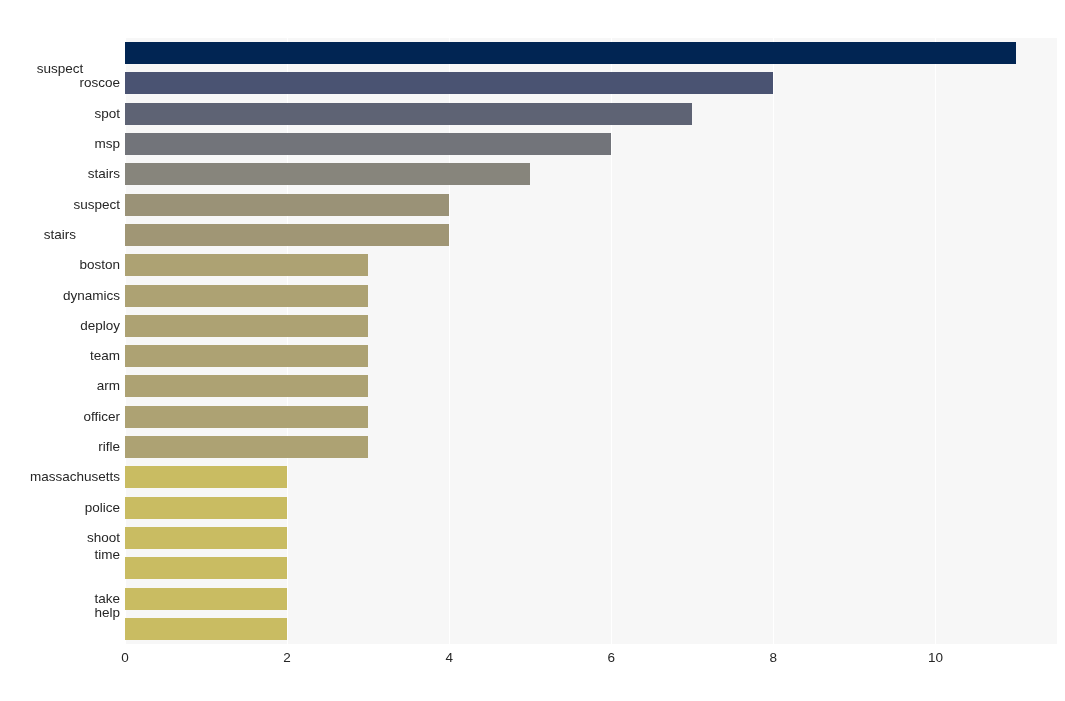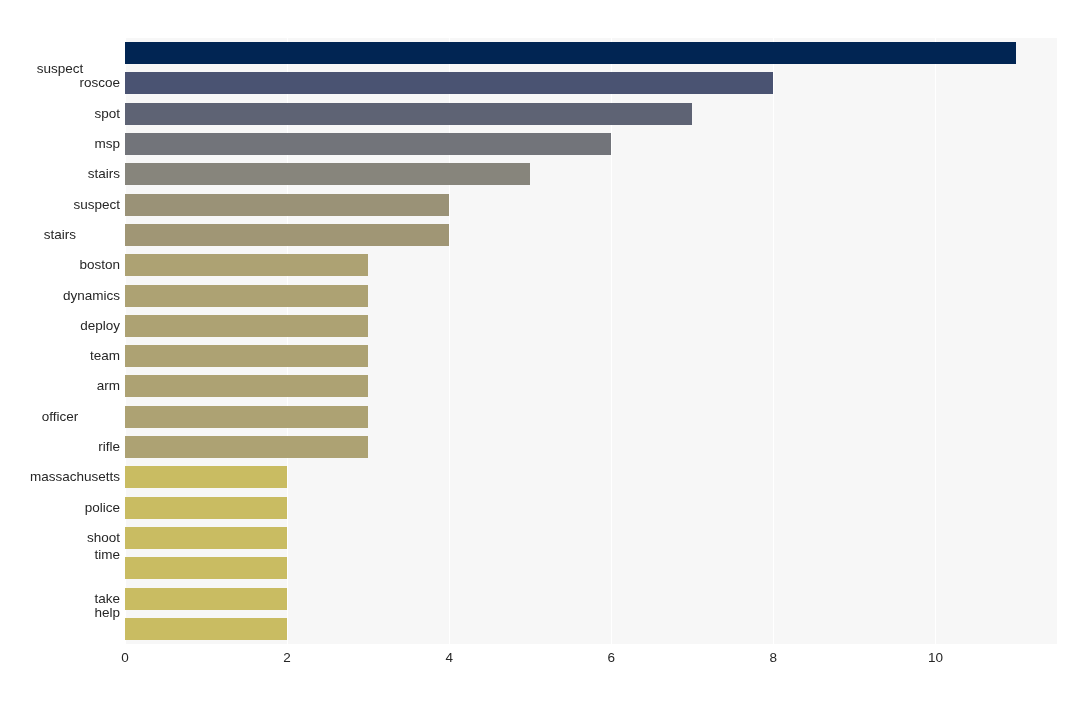--- a/index.html
+++ b/index.html
@@ -155,21 +155,21 @@
       <div class="ylabel" style="top: 64.75px;">spot</div>
       <div class="ylabel" style="top: 95.05px;">msp</div>
       <div class="ylabel" style="top: 125.35px;">stairs</div>
       <div class="ylabel" style="top: 155.65px;">suspect</div>
       <div class="ylabel" style="top: 185.95px; text-align: center;">stairs</div>
       <div class="ylabel" style="top: 216.25px;">boston</div>
       <div class="ylabel" style="top: 246.55px;">dynamics</div>
       <div class="ylabel" style="top: 276.85px;">deploy</div>
       <div class="ylabel" style="top: 307.15px;">team</div>
       <div class="ylabel" style="top: 337.45px;">arm</div>
-      <div class="ylabel" style="top: 367.75px; text-align: center;">officer</div>
+      <div class="ylabel" style="top: 367.75px;">officer</div>
       <div class="ylabel" style="top: 398.05px;">rifle</div>
       <div class="ylabel" style="top: 428.35px;">massachusetts</div>
       <div class="ylabel" style="top: 458.65px;">police</div>
       <div class="ylabel" style="top: 488.95px;">shoot</div>
       <div class="ylabel" style="top: 506px;">time</div>
       <div class="ylabel" style="top: 549.55px;">take</div>
       <div class="ylabel" style="top: 554px; margin-top: 10px;">help</div>
     </div>
 
   <div id="xticks">

